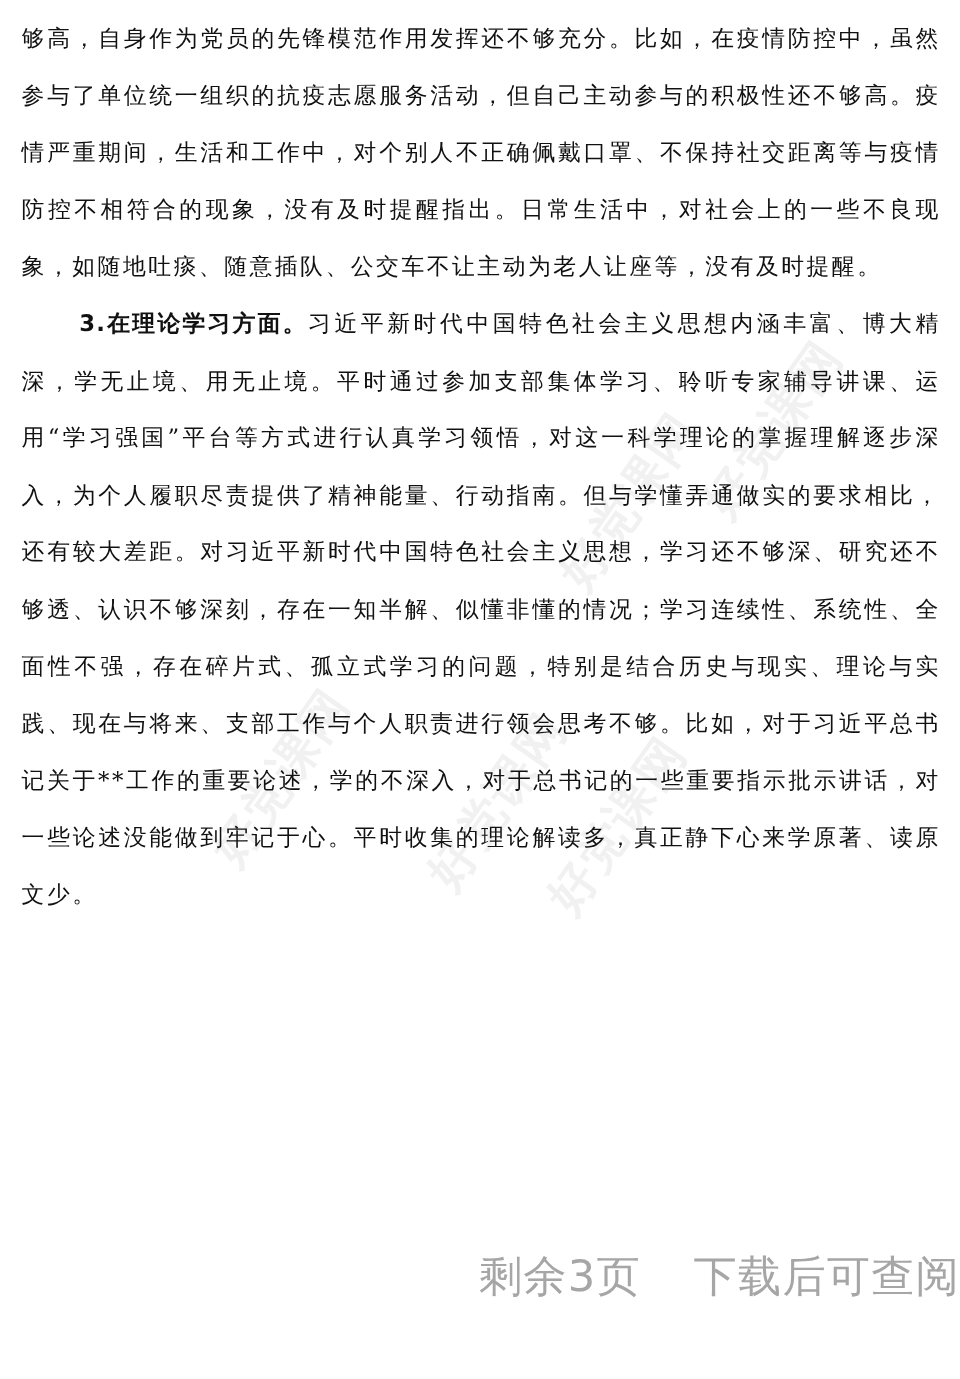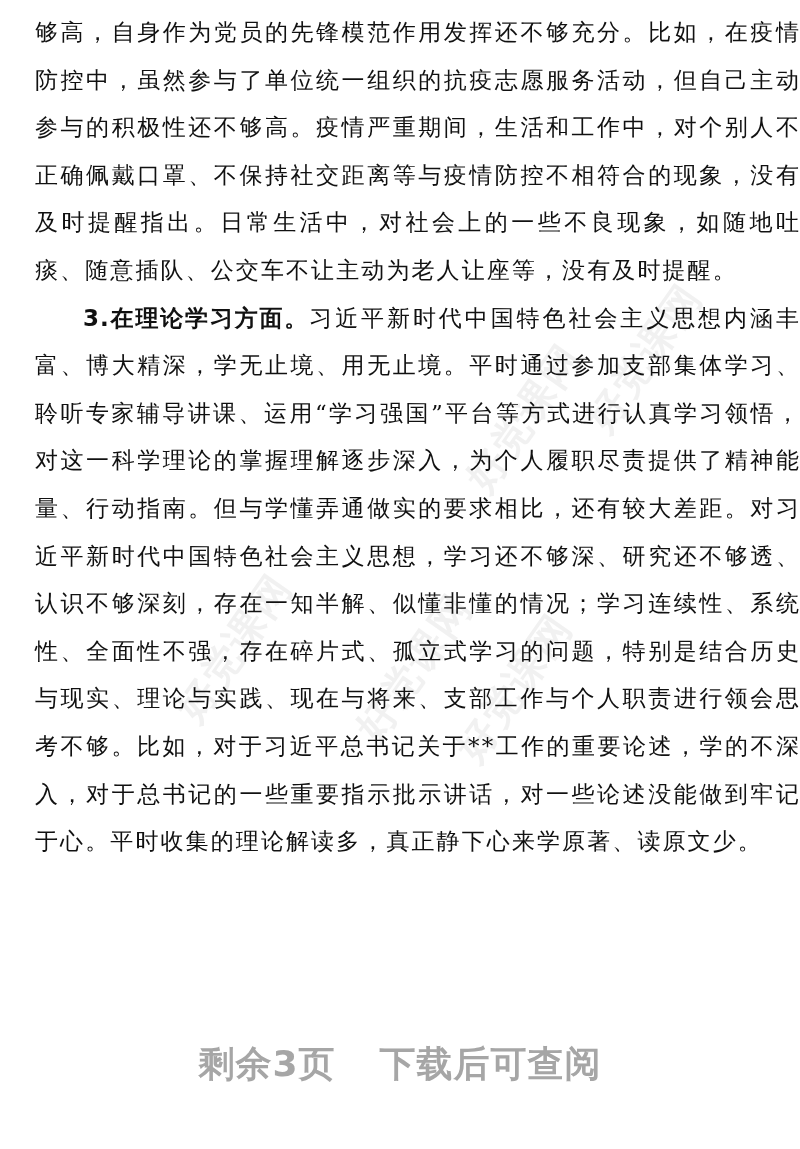--- a/index.html
+++ b/index.html
@@ -17,24 +17,24 @@
     }
     .page {
       position: absolute;
       left: 0;
       top: 0;
       width: 800px;
       height: 1149px;
     }
     .body-text {
       position: absolute;
-      left: 35px;
+      left: 18px;
       top: 9px;
       width: 766px;
-      font-size: 23px;
+      font-size: 19px;
       line-height: 47.6px;
       letter-spacing: 2.1px;
       text-align: justify;
       text-justify: inter-character;
     }
     .para {
       margin: 0;
       padding: 0;
     }
     .para.indent {
@@ -54,23 +54,23 @@
       transform: rotate(-55deg);
       white-space: nowrap;
       pointer-events: none;
       letter-spacing: 2px;
     }
     .more-banner {
       position: absolute;
       left: 0;
       top: 1040px;
       width: 800px;
-      text-align: center;
+      text-align: right;
       font-family: "DejaVu Sans", "Liberation Sans", sans-serif;
-      font-weight: bold;
+      font-weight: normal;
       font-size: 36px;
       color: #a6a6a6;
       letter-spacing: 1px;
     }
     .more-banner .gap {
       display: inline-block;
       width: 44px;
     }
   </style>
 </head>

